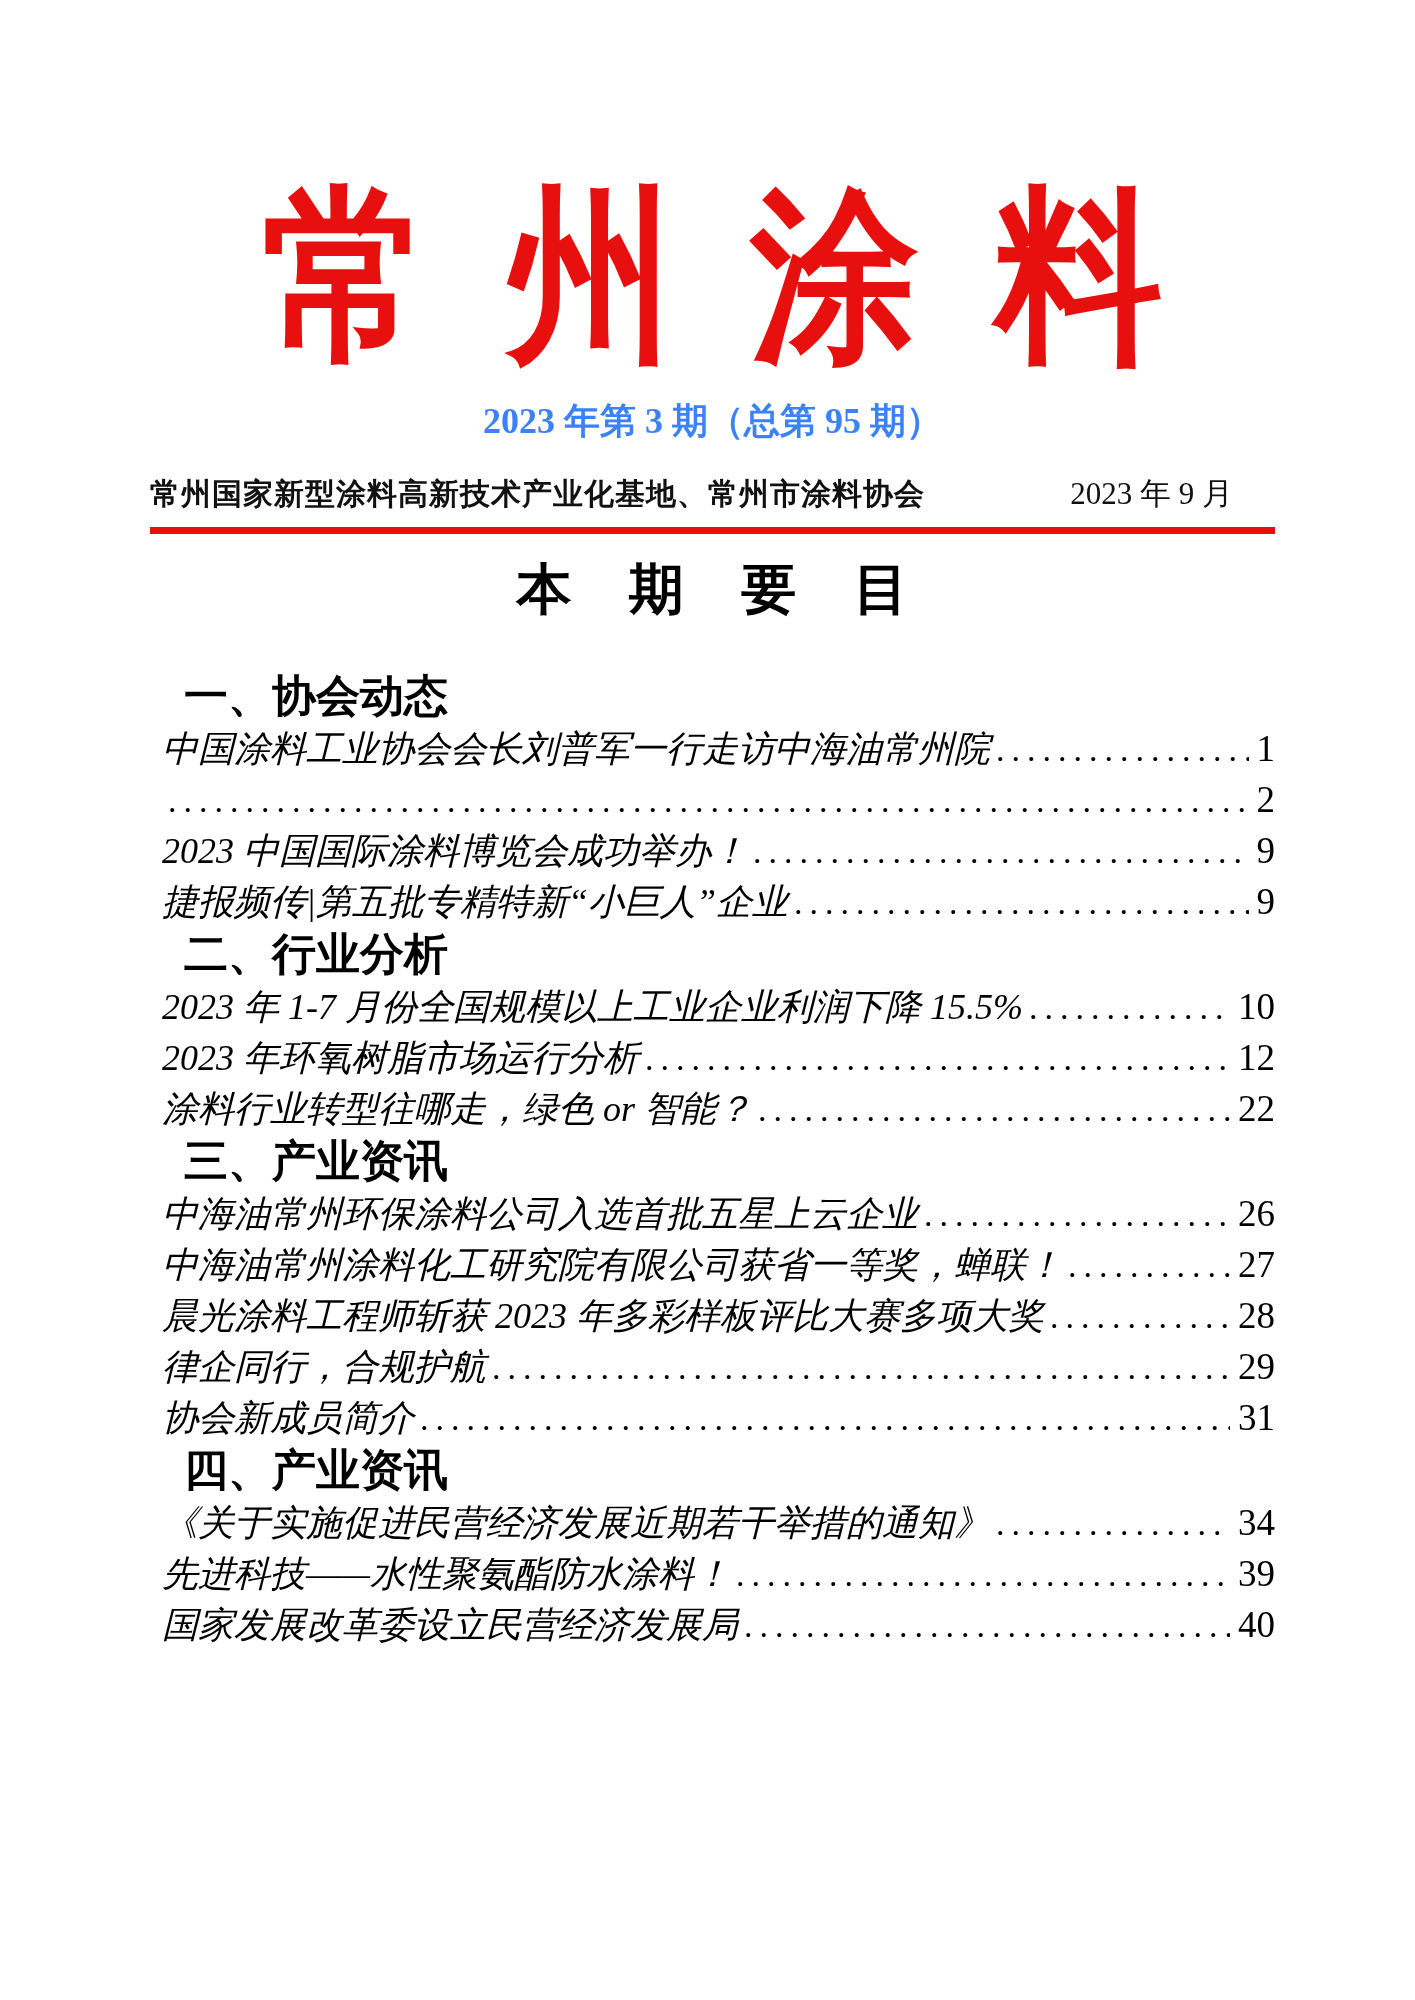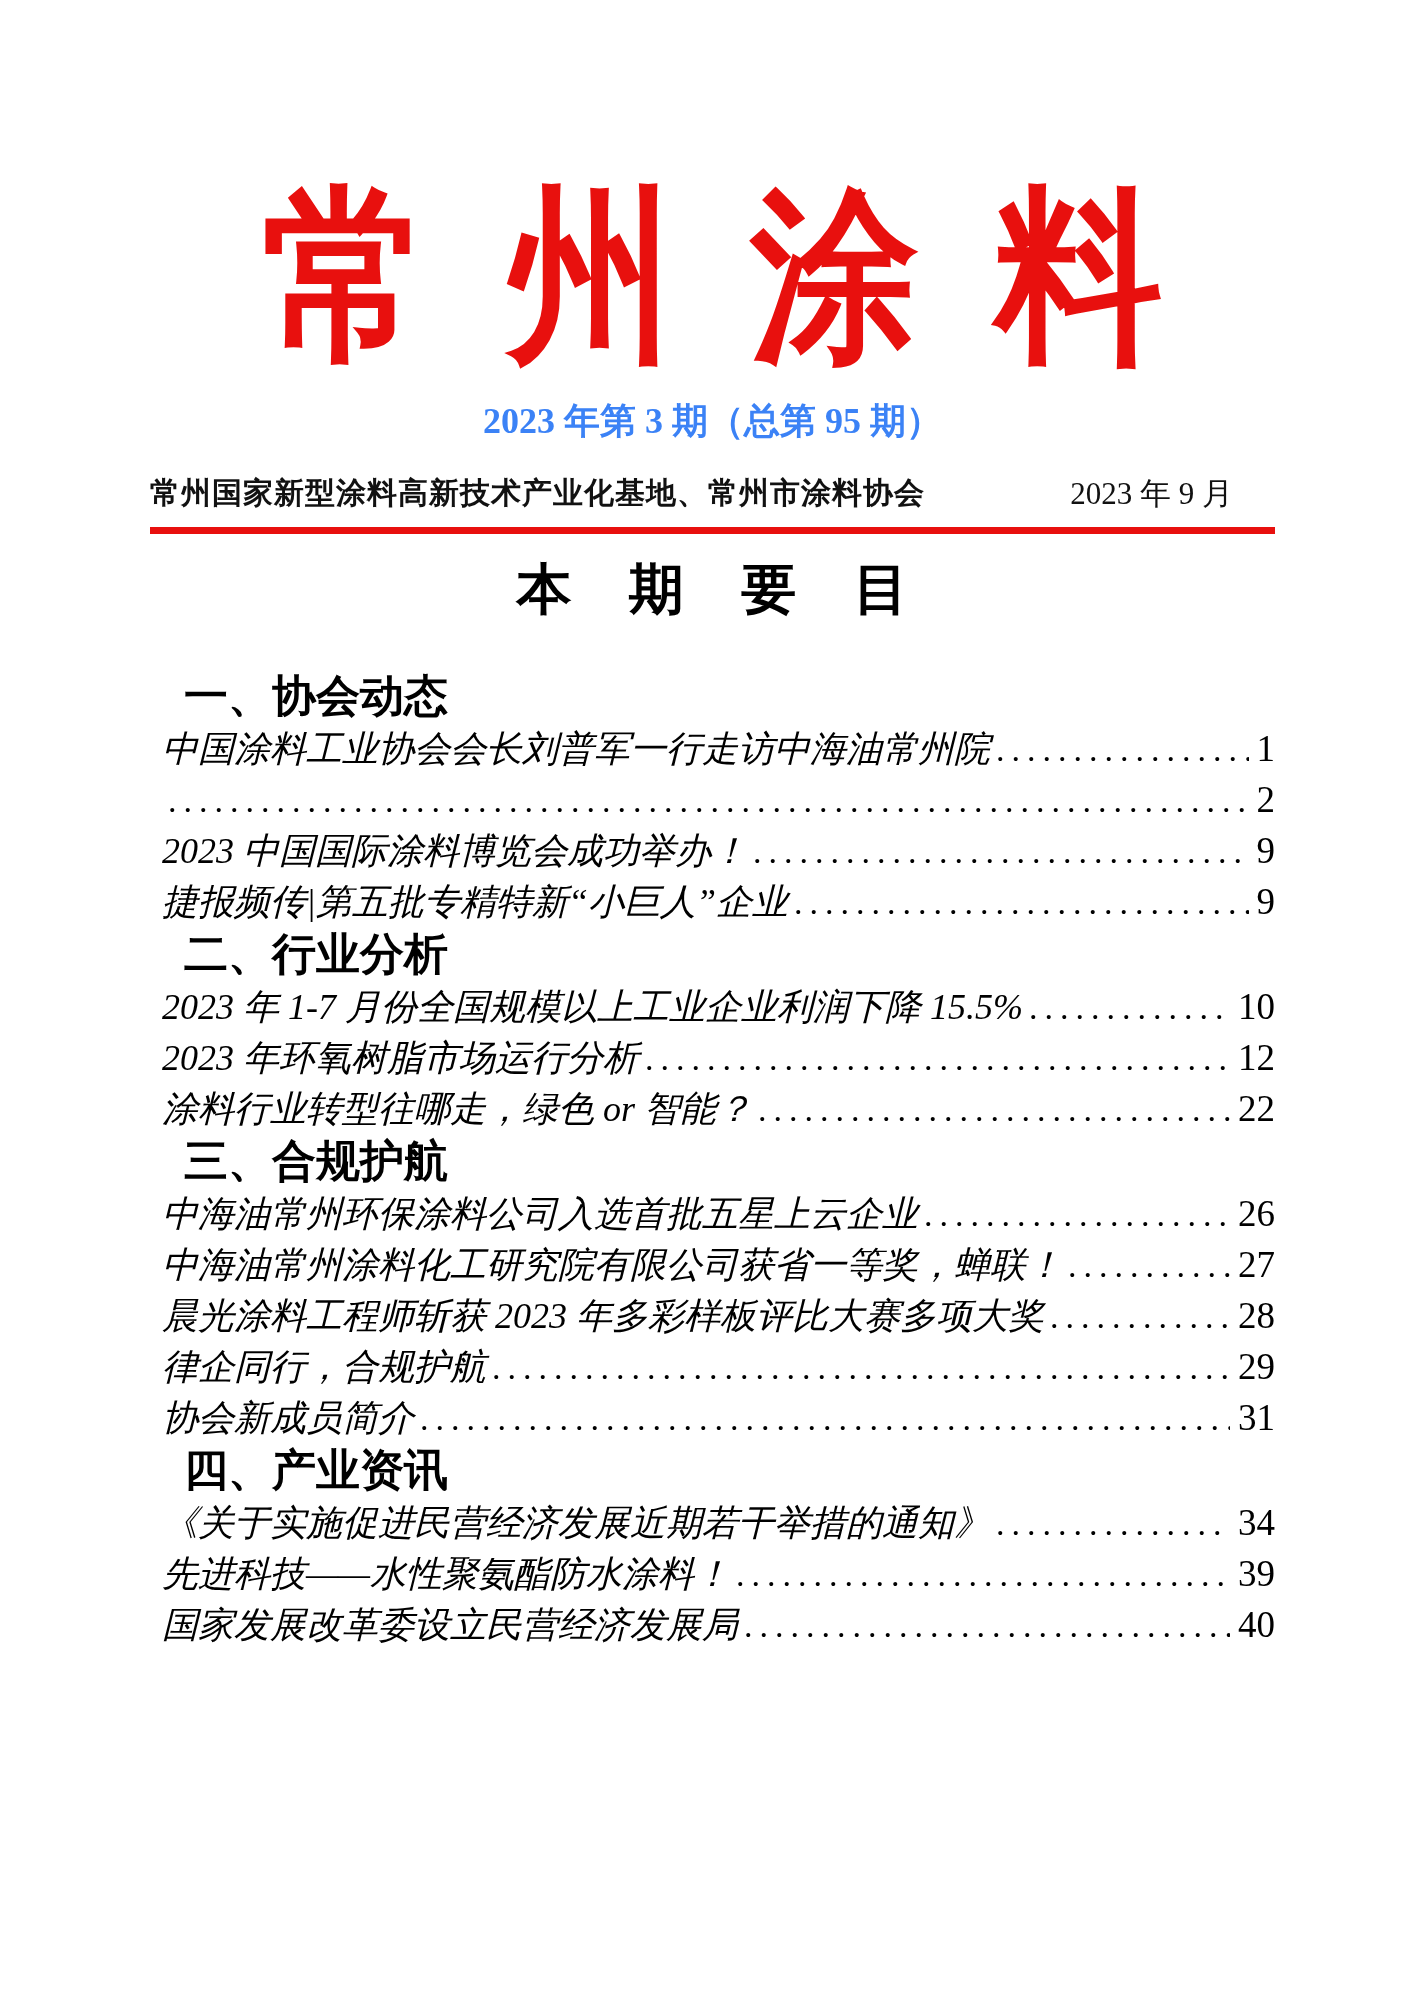--- a/index.html
+++ b/index.html
@@ -33,21 +33,21 @@
     text-align:center;
     font-weight:bold;
     font-size:36px;
     line-height:1.2;
     color:#3b82f6;
   }
   .pub-row {
     margin-top:30px;
     display:flex;
     justify-content:space-between;
-    align-items:flex-start;
+    align-items:center;
   }
   .publisher {
     font-weight:bold;
     font-size:30px;
     letter-spacing:1px;
     white-space:nowrap;
   }
   .date {
     font-size:31px;
     margin-right:42px;
@@ -160,21 +160,21 @@
         <span class="toc-page">12</span>
       </div>
       <div class="toc-row">
         <span class="toc-title">涂料行业转型往哪走，绿色 or 智能？</span>
         <span class="leader"></span>
         <span class="toc-page">22</span>
       </div>
     </section>
 
     <section class="toc-section">
-      <div class="toc-heading">三、合规护航</div>
+      <div class="toc-heading">三、产业资讯</div>
       <div class="toc-row">
         <span class="toc-title">中海油常州环保涂料公司入选首批五星上云企业</span>
         <span class="leader"></span>
         <span class="toc-page">26</span>
       </div>
       <div class="toc-row">
         <span class="toc-title">中海油常州涂料化工研究院有限公司获省一等奖，蝉联！</span>
         <span class="leader"></span>
         <span class="toc-page">27</span>
       </div>

